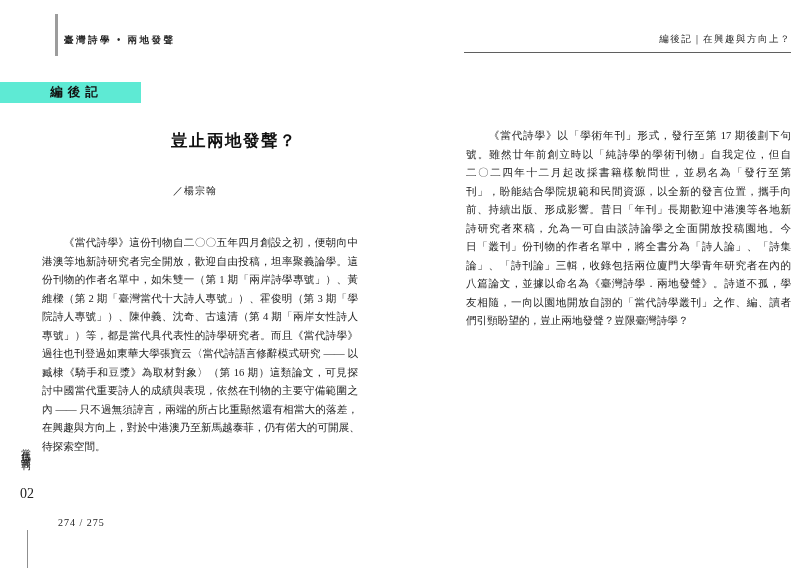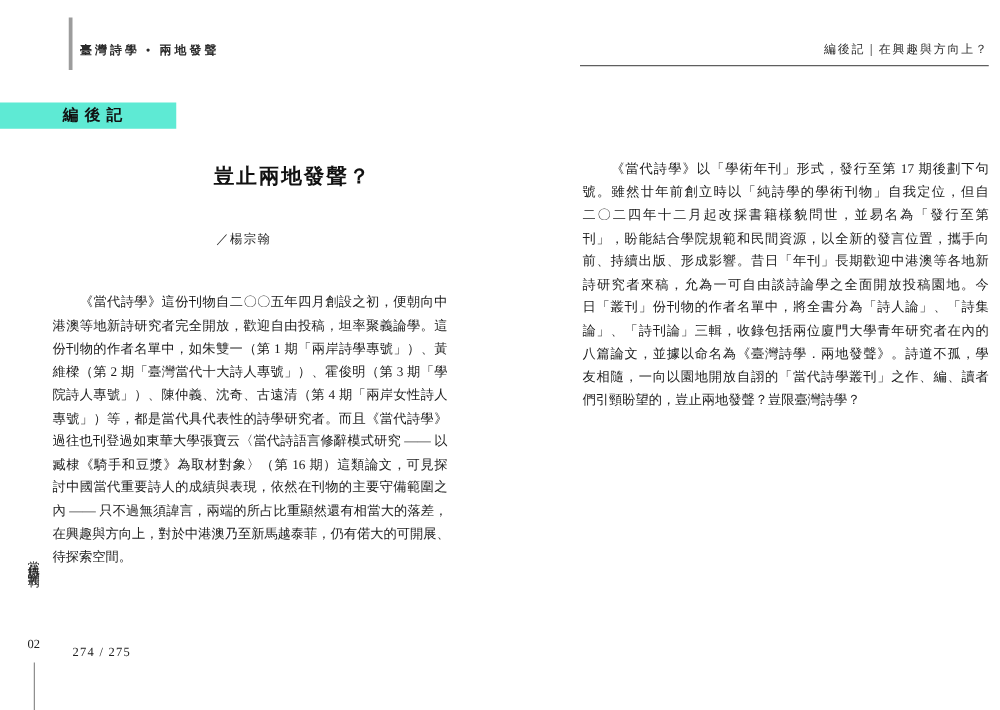--- a/index.html
+++ b/index.html
@@ -58,22 +58,22 @@
     font-size: 10px; letter-spacing: 1px; color: #222;
     white-space: nowrap;
   }
 
   .spine-series {
     left: 19px; top: 441px; height: 70px;
     writing-mode: vertical-rl; text-orientation: upright;
     font-size: 9.5px; letter-spacing: 2.5px; color: #222;
   }
   .spine-number {
-    left: 19px; top: 510px; width: 16px;
-    text-align: center; font-size: 10px; color: #222;
+    left: 19px; top: 486px; width: 16px;
+    text-align: center; font-size: 14px; color: #222;
   }
   .spine-line {
     left: 27px; top: 530px; width: 1px; height: 38px;
     background: #8f8f8f;
   }
 
   
   .runhead-right {
     left: 464px; top: 33px; width: 327px;
     text-align: right;

